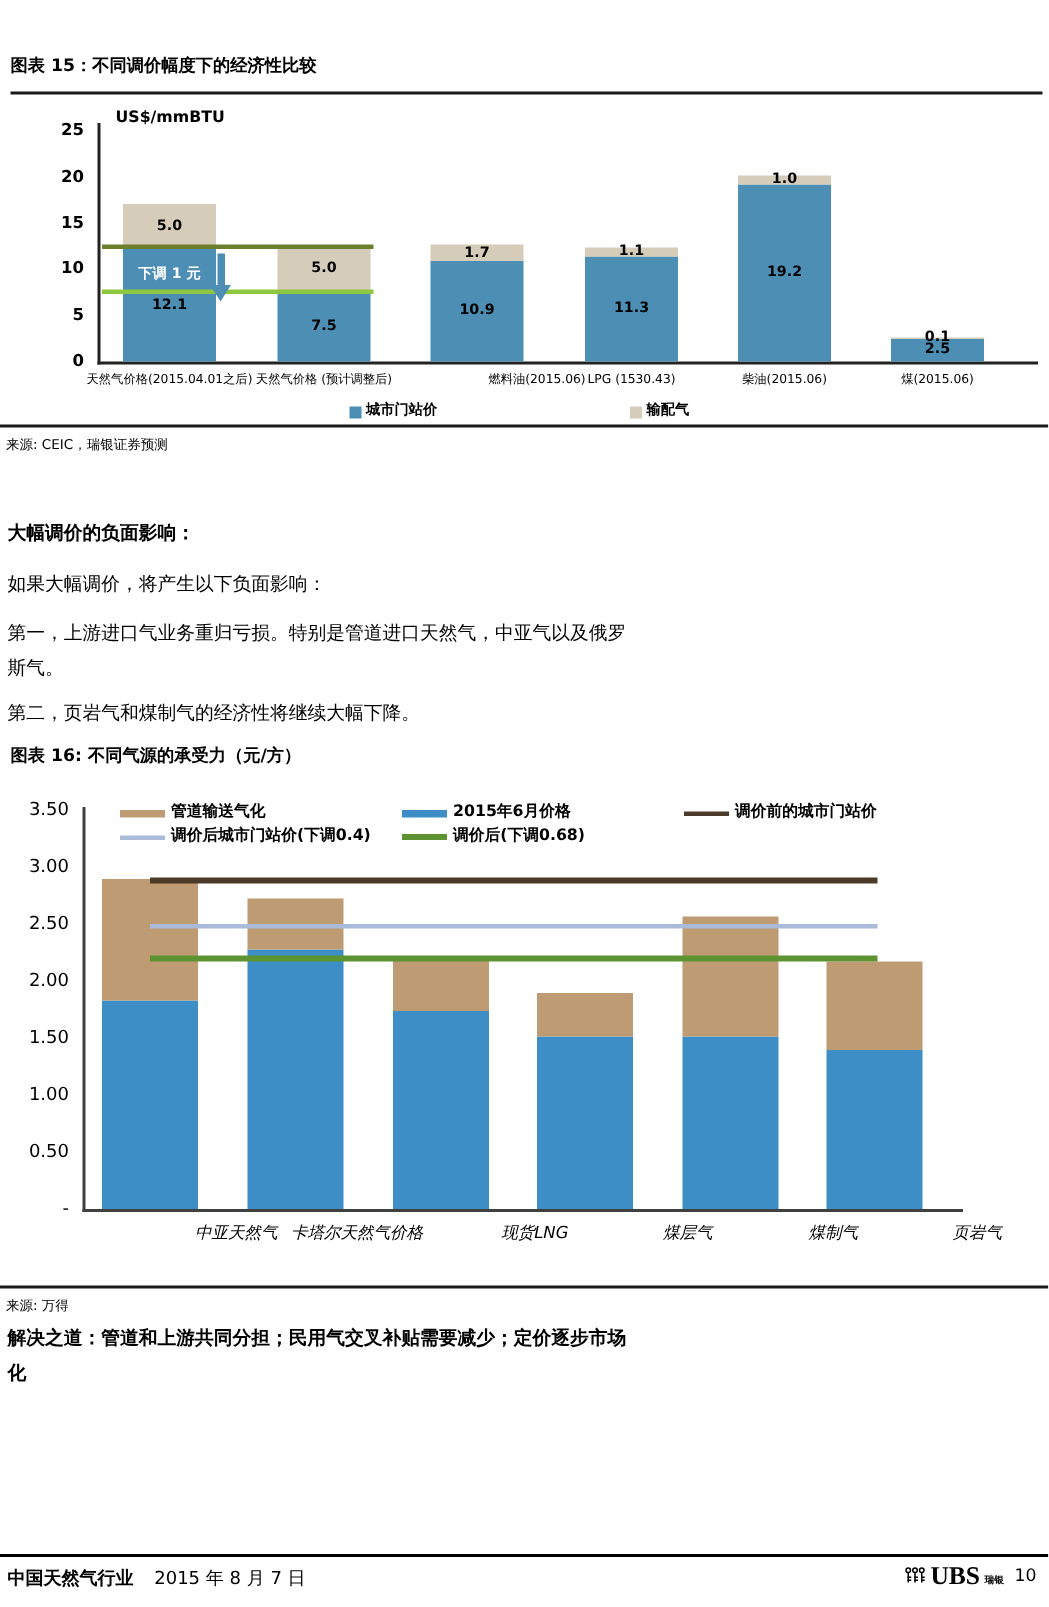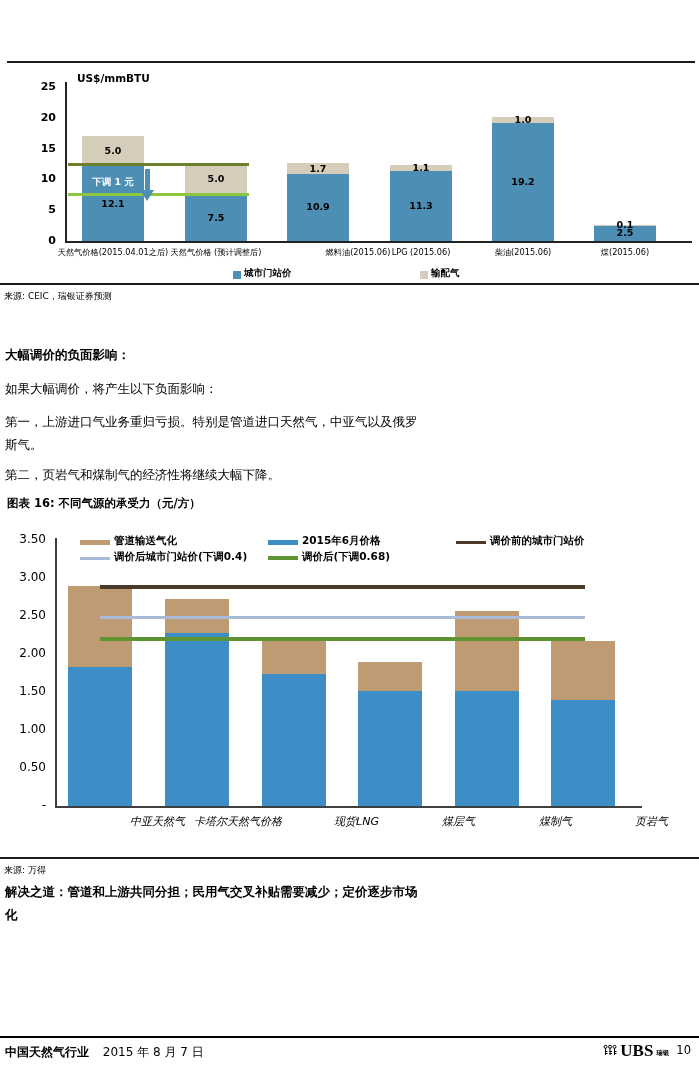--- a/index.html
+++ b/index.html
@@ -42,20 +42,21 @@
   .f-right{position:absolute;right:8px;top:1044px;font-size:12px;white-space:nowrap;display:flex;align-items:flex-end;gap:3px;}
   .f-ubs{font-family:"Liberation Serif","DejaVu Serif",serif;font-weight:bold;font-size:17px;line-height:13px;}
   .f-cn{font-size:6.5px;line-height:8px;font-weight:bold;}
   .f-page{font-size:11.5px;line-height:13px;margin-left:4px;}
 </style>
 </head>
 <body>
 
 <div class="page">
 
+  <div class="fig-title" style="top:36px;">图表 15：不同调价幅度下的经济性比较</div>
   <div class="rule" style="top:61px;left:7px;width:688px;"></div>
 
   <div id="c1">
     <div class="c1-unit">US$/mmBTU</div>
     <div class="c1-vaxis"></div>
     <div class="c1-haxis"></div>
   <div class="c1-yt" style="top: 164px;">0</div>
       <div class="c1-yt" style="top: 133.2px;">5</div>
       <div class="c1-yt" style="top: 102.4px;">10</div>
       <div class="c1-yt" style="top: 71.6px;">15</div>
@@ -73,21 +74,21 @@
       <div class="c1-xl" style="left: 116px; top: 177px;">天然气价格 (预计调整后)</div>
       <div class="seg" style="left: 287px; width: 62px; top: 103.856px; height: 67.144px; background: rgb(77, 143, 180);"></div>
       <div class="seg" style="left: 287px; width: 62px; top: 93.384px; height: 10.472px; background: rgb(214, 204, 186);"></div>
       <div class="c1-lb" style="left: 287px; width: 62px; top: 131.428px;">10.9</div>
       <div class="c1-lb" style="left: 287px; width: 62px; top: 92.62px;">1.7</div>
       <div class="c1-xl" style="left: 218px; top: 177px; padding-left: 40px;">燃料油(2015.06)</div>
       <div class="seg" style="left: 390px; width: 62px; top: 101.392px; height: 69.608px; background: rgb(77, 143, 180);"></div>
       <div class="seg" style="left: 390px; width: 62px; top: 94.616px; height: 6.776px; background: rgb(214, 204, 186);"></div>
       <div class="c1-lb" style="left: 390px; width: 62px; top: 130.196px;">11.3</div>
       <div class="c1-lb" style="left: 390px; width: 62px; top: 92.004px;">1.1</div>
-      <div class="c1-xl" style="left: 321px; top: 177px;">LPG (2015.06)</div>
+      <div class="c1-xl" style="left: 321px; top: 177px;">LPG (1530.43)</div>
       <div class="seg" style="left: 492px; width: 62px; top: 52.728px; height: 118.272px; background: rgb(77, 143, 180);"></div>
       <div class="seg" style="left: 492px; width: 62px; top: 46.568px; height: 6.16px; background: rgb(214, 204, 186);"></div>
       <div class="c1-lb" style="left: 492px; width: 62px; top: 105.864px;">19.2</div>
       <div class="c1-lb" style="left: 492px; width: 62px; top: 43.648px;">1.0</div>
       <div class="c1-xl" style="left: 423px; top: 177px;">柴油(2015.06)</div>
       <div class="seg" style="left: 594px; width: 62px; top: 155.6px; height: 15.4px; background: rgb(77, 143, 180);"></div>
       <div class="seg" style="left: 594px; width: 62px; top: 154.6px; height: 1px; background: rgb(214, 204, 186);"></div>
       <div class="c1-lb" style="left: 594px; width: 62px; top: 157.3px;">2.5</div>
       <div class="c1-lb" style="left: 594px; width: 62px; top: 149.292px;">0.1</div>
       <div class="c1-xl" style="left: 525px; top: 177px;">煤(2015.06)</div>

